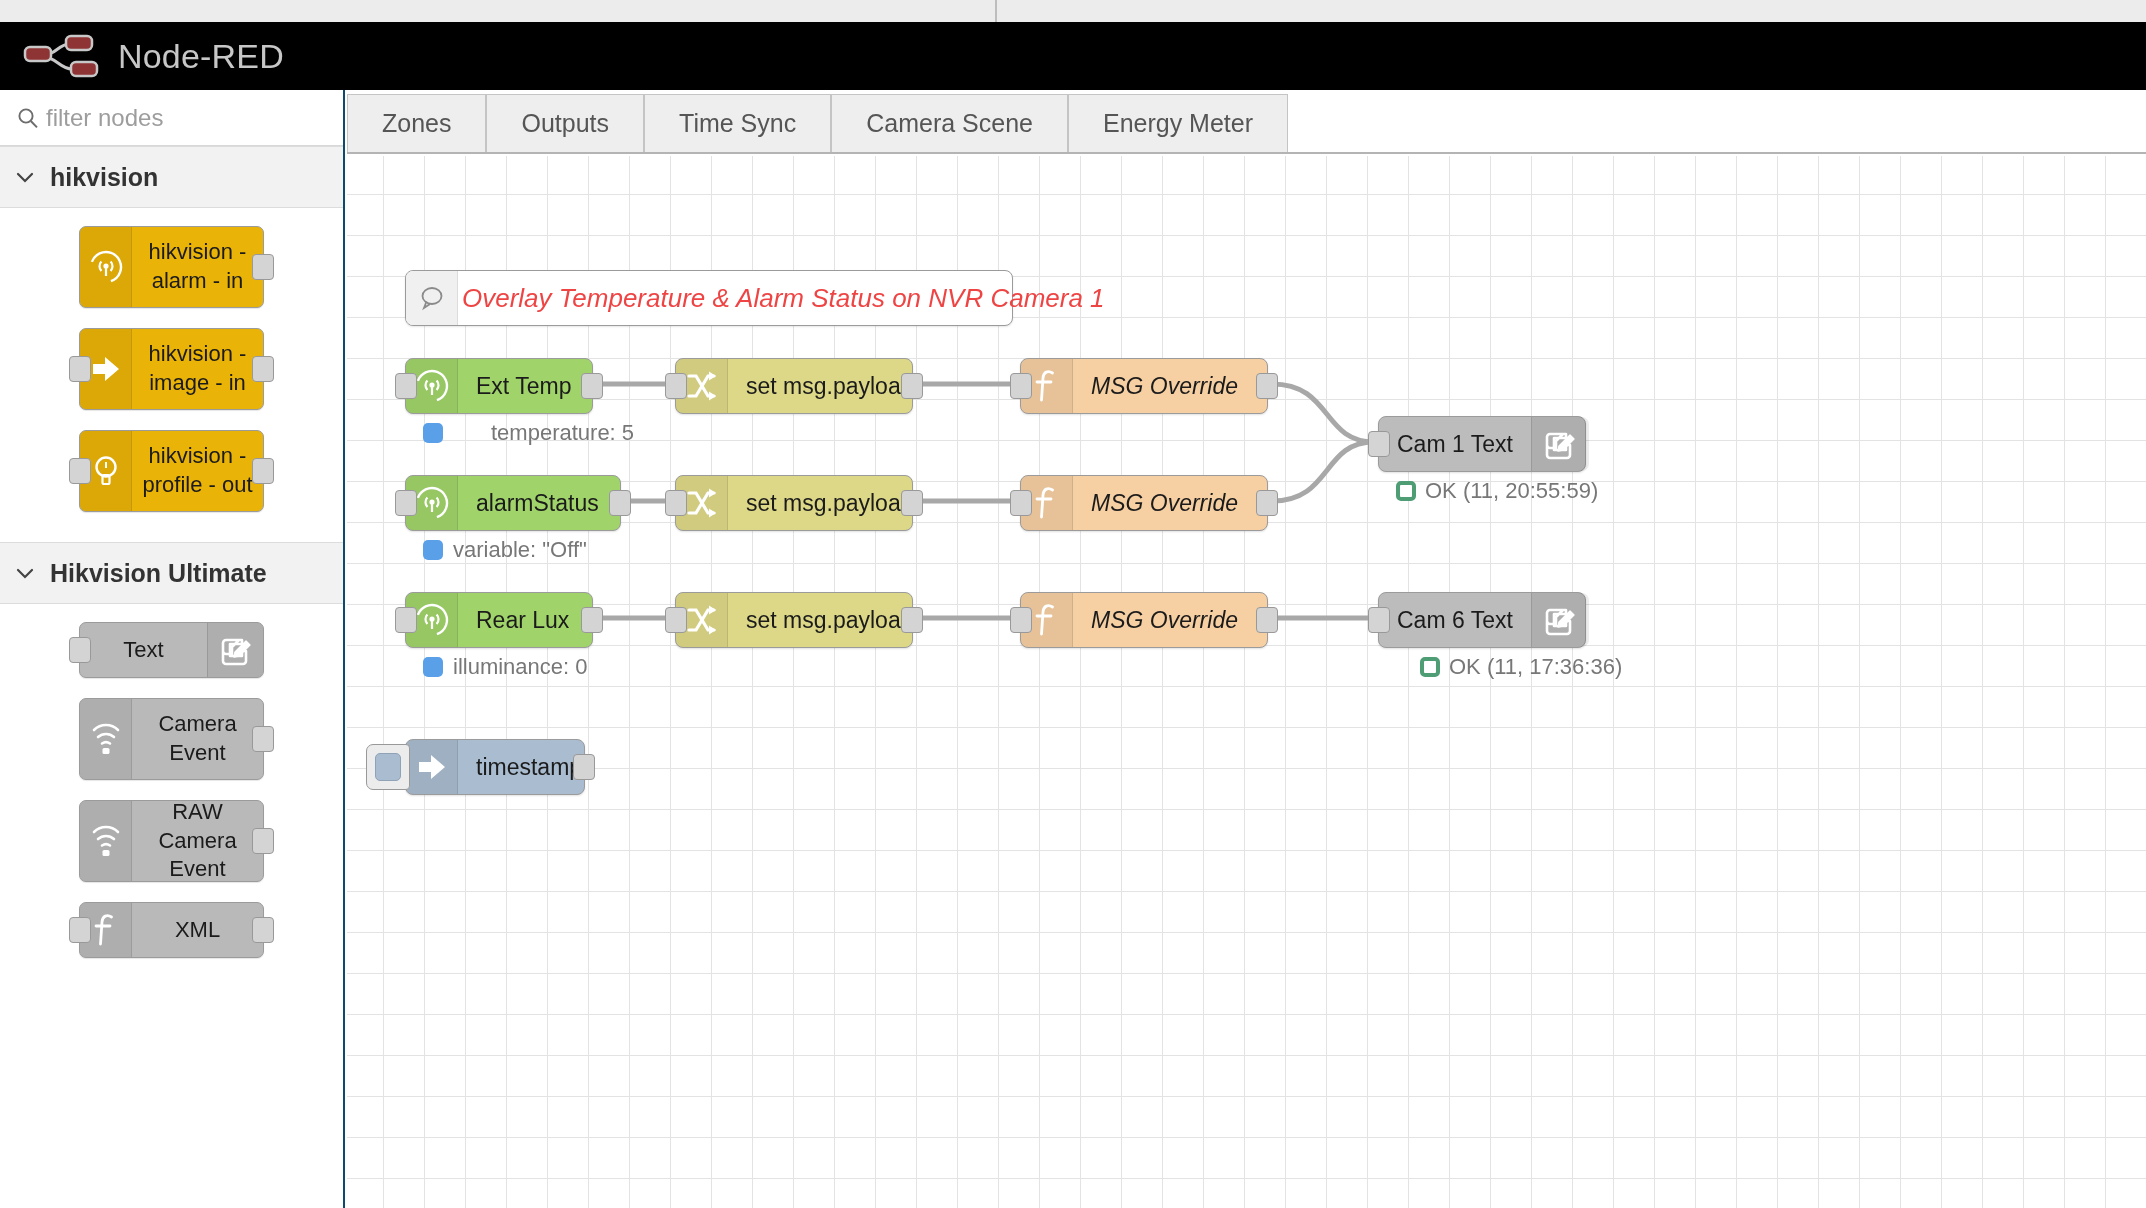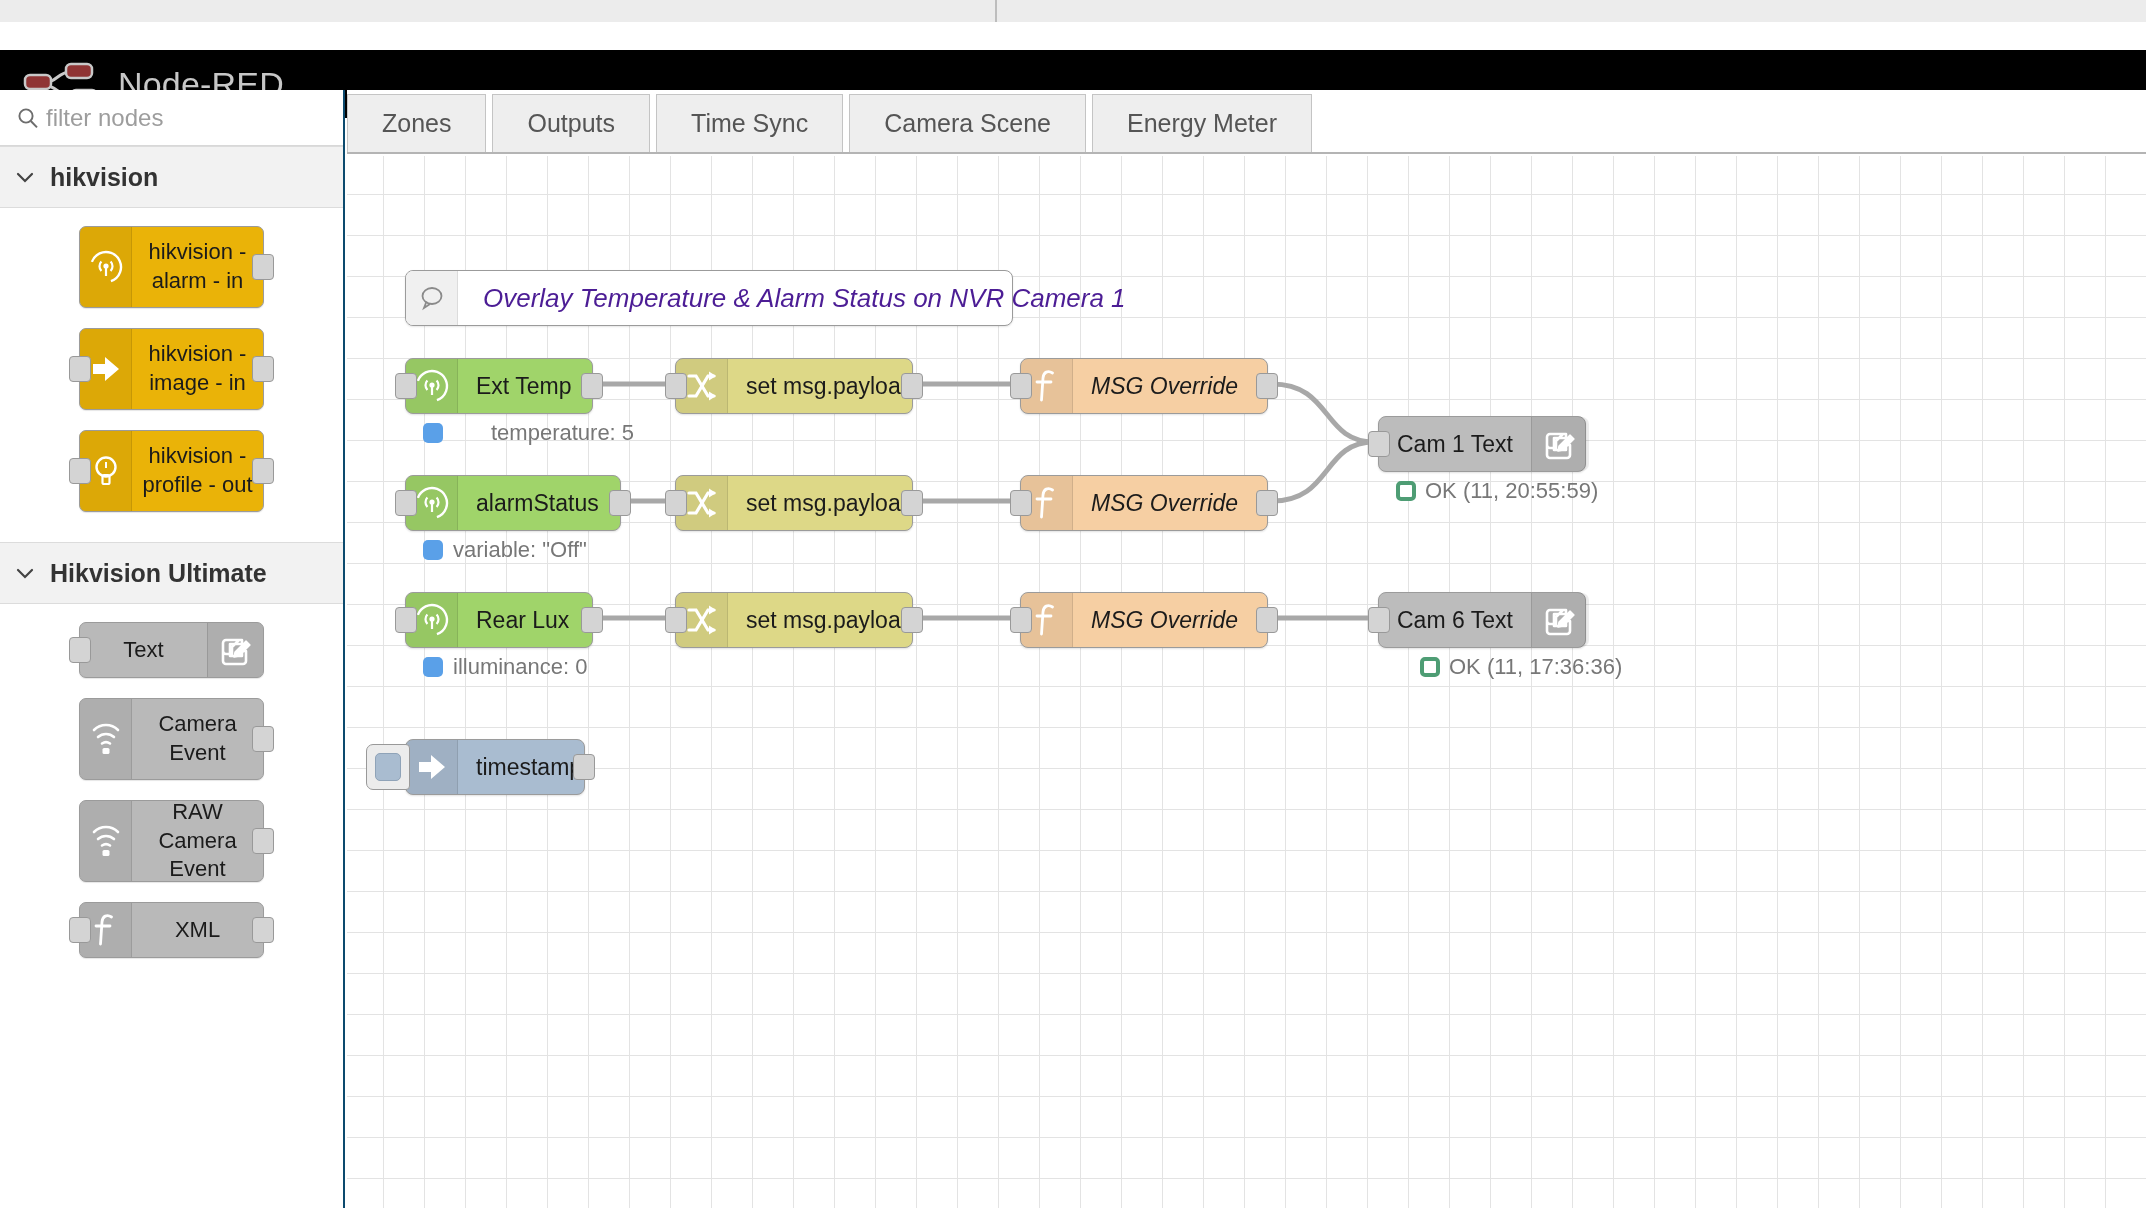--- a/index.html
+++ b/index.html
@@ -16,21 +16,21 @@
     background: #ececec;
   }
   #chrome-divider {
     position: absolute; left: 995px; top: 0; width: 2px; height: 22px;
     background: #bdbdbd;
   }
 
   
   #header {
     position: absolute; left: 0; top: 22px; width: 2146px; height: 68px;
-    background: #000; display: flex; align-items: center; margin-top: 28px;
+    background: #000; display: flex; align-items: center;
   }
   #logo-mark { position: relative; width: 86px; height: 46px; margin-left: 22px; }
   #logo-mark svg { display: block; }
   #brand-title {
     color: #c7c7c7; font-size: 34px; letter-spacing: .2px; margin-left: 10px;
     font-family: "Liberation Sans", sans-serif;
   }
 
   
   #palette {
@@ -90,21 +90,21 @@
   .port.in  { left: -11px; }
   .port.out { right: -11px; }
 
   
   #tabbar {
     position: absolute; left: 347px; top: 90px; width: 1799px; height: 64px;
     background: #fff; border-bottom: 2px solid #b4b4b4;
     display: flex; align-items: flex-end;
   }
   .tab {
-    height: 58px; margin-right: 6px; padding: 0 34px;
+    height: 58px; padding: 0 34px;
     display: flex; align-items: center; justify-content: center;
     background: #eeeeee; border: 1px solid #c4c4c4; border-bottom: none;
     font-size: 25px; color: #555; white-space: nowrap; overflow: hidden;
   }
   .tab.active {
     background: #fff; color: #111; font-weight: bold;
     border-color: #c4c4c4; position: relative; z-index: 3;
     box-shadow: 0 2px 0 0 #fff;
   }
 
@@ -163,22 +163,22 @@
     position: absolute; border-radius: 8px; border: 1px solid #9b9b9b;
     background: #fff; display: flex; align-items: stretch;
     box-shadow: 0 1px 2px rgba(0,0,0,.10);
   }
   #comment-node .cicon {
     width: 52px; flex: 0 0 52px; background: #f0f0f0;
     border-right: 1px solid #dcdcdc; border-radius: 7px 0 0 7px;
     display: flex; align-items: center; justify-content: center;
   }
   #comment-node .clabel {
-    flex: 1; display: flex; align-items: center; padding: 0 25px;
-    font-size: 26px; font-style: italic; color: #4c1d95; white-space: nowrap;
+    flex: 1; display: flex; align-items: center; padding: 0 4px;
+    font-size: 26px; font-style: italic; color: #ef4444; white-space: nowrap;
   }
 
   
   .inject-btn {
     position: absolute; width: 44px; height: 46px; top: 50%;
     transform: translateY(-50%); left: -40px;
     background: #ececec; border: 1px solid #999; border-radius: 7px 4px 4px 7px;
     display: flex; align-items: center; justify-content: center;
   }
   .inject-btn i {

